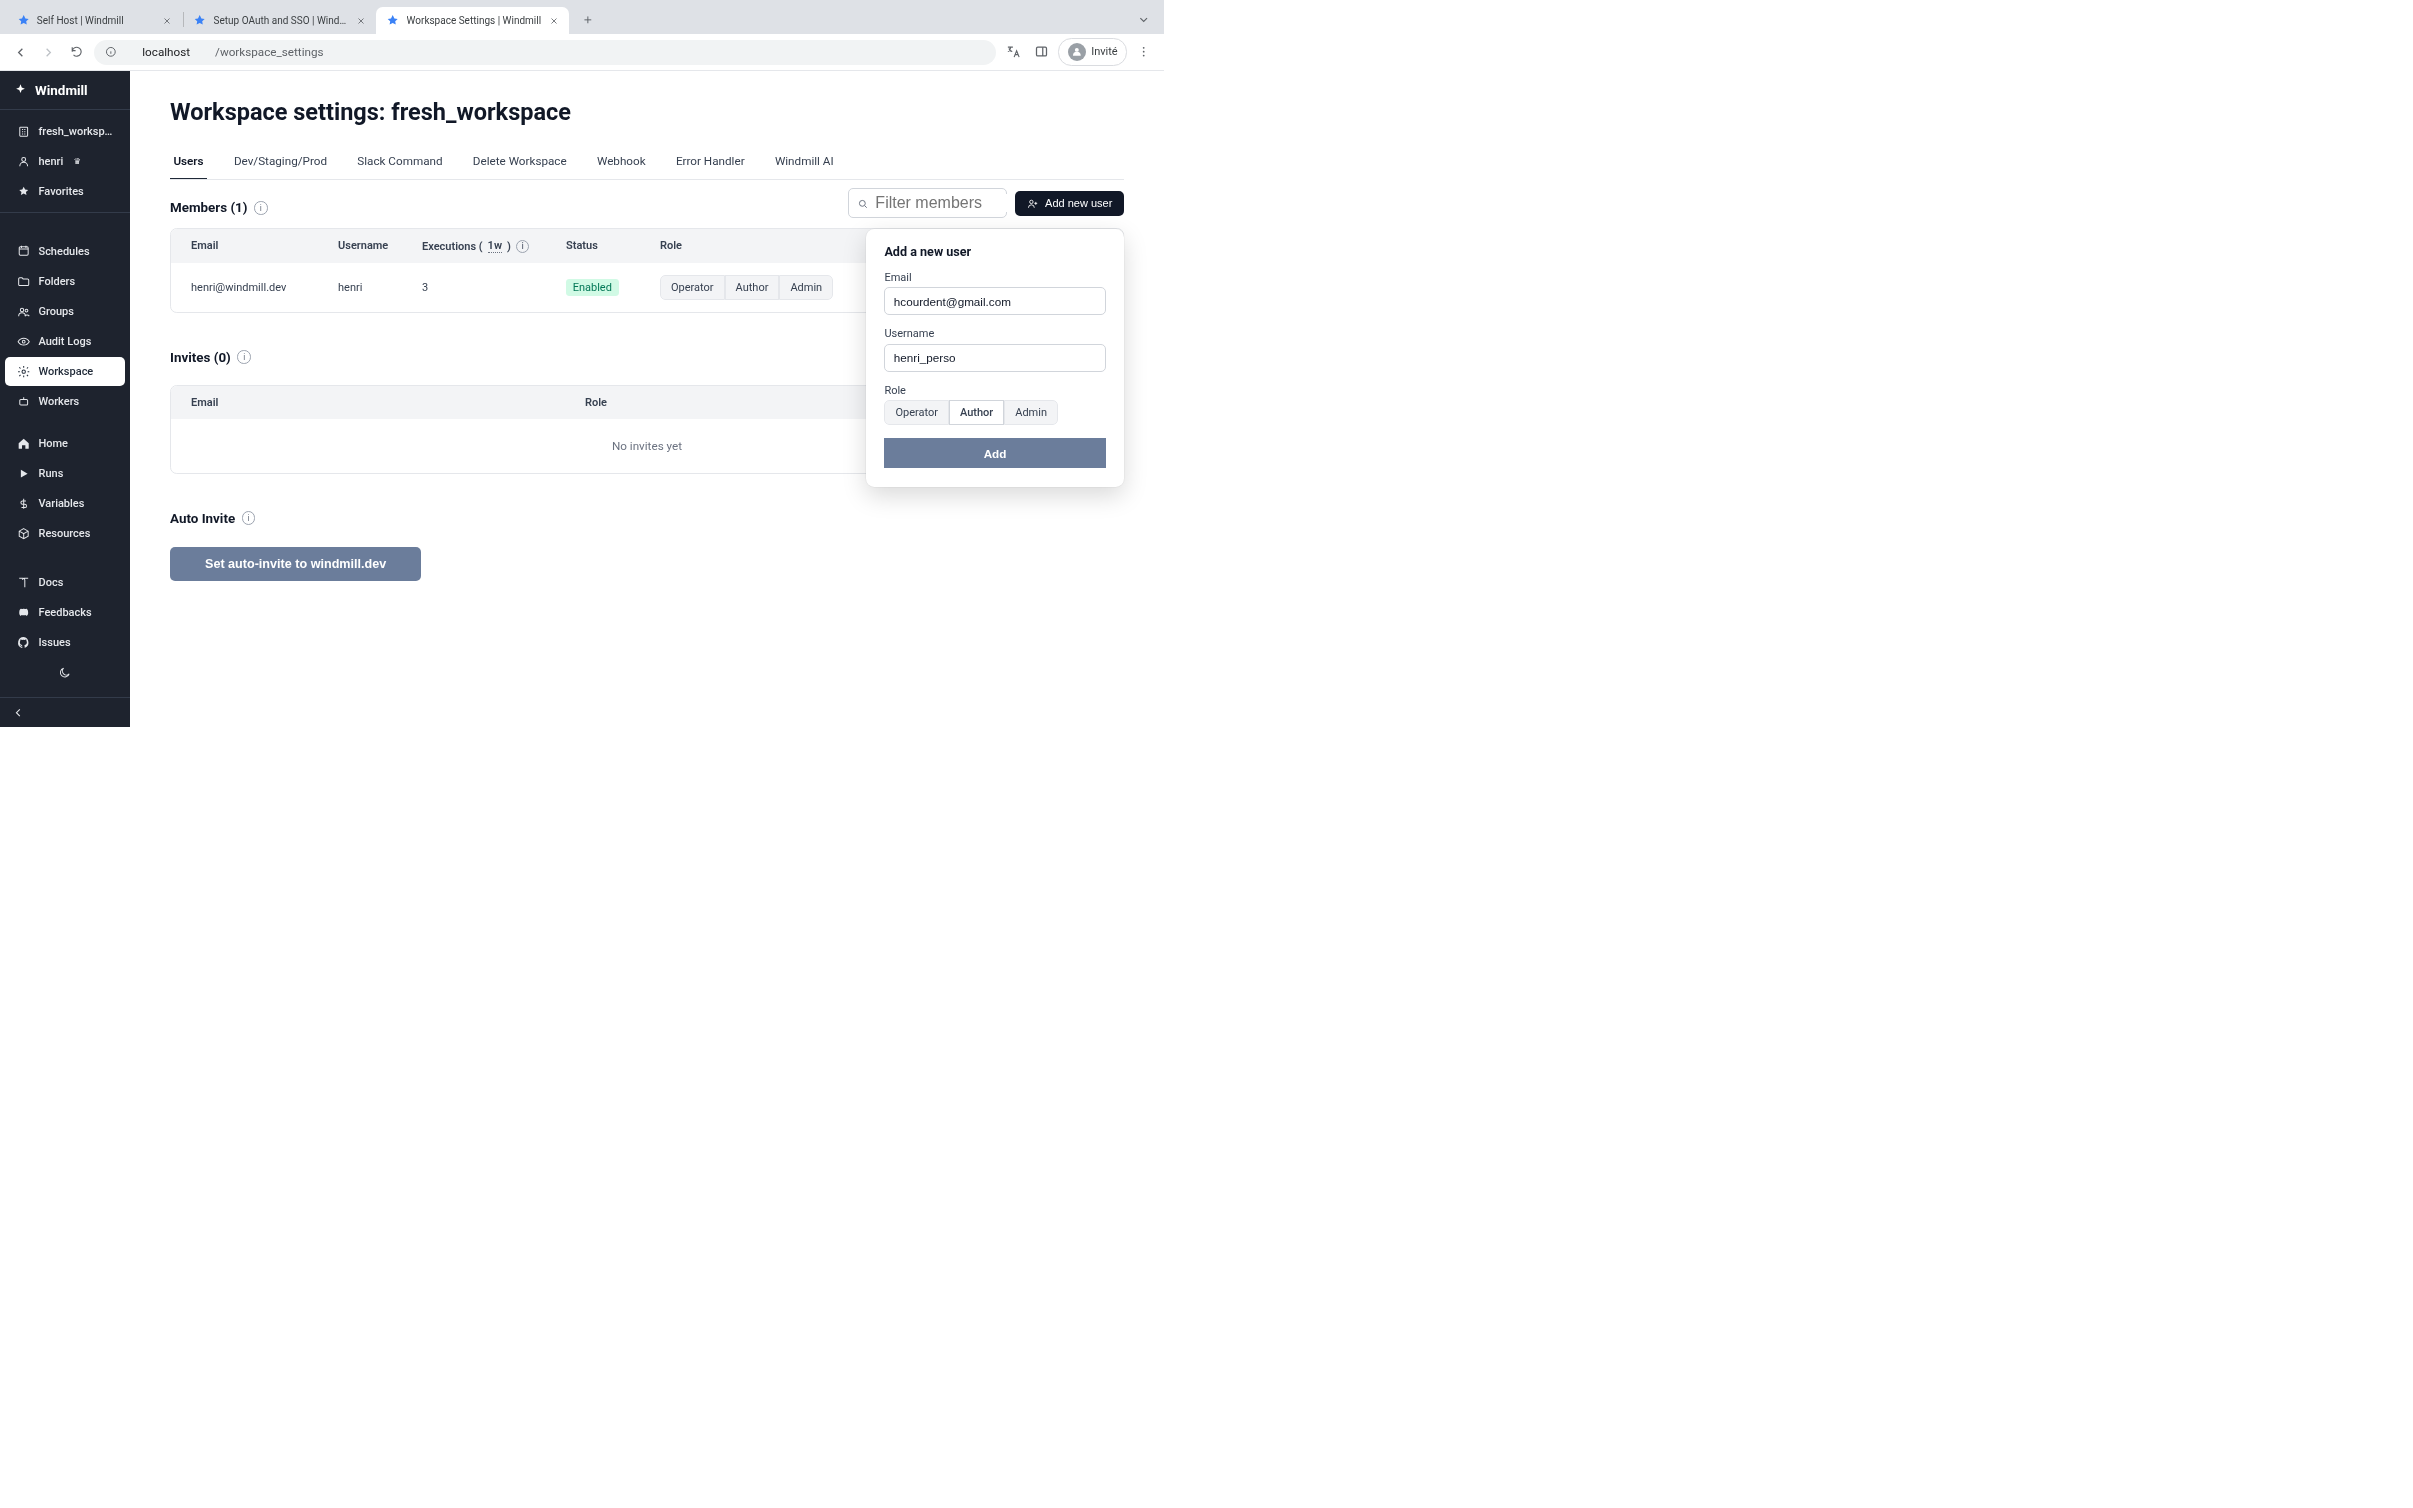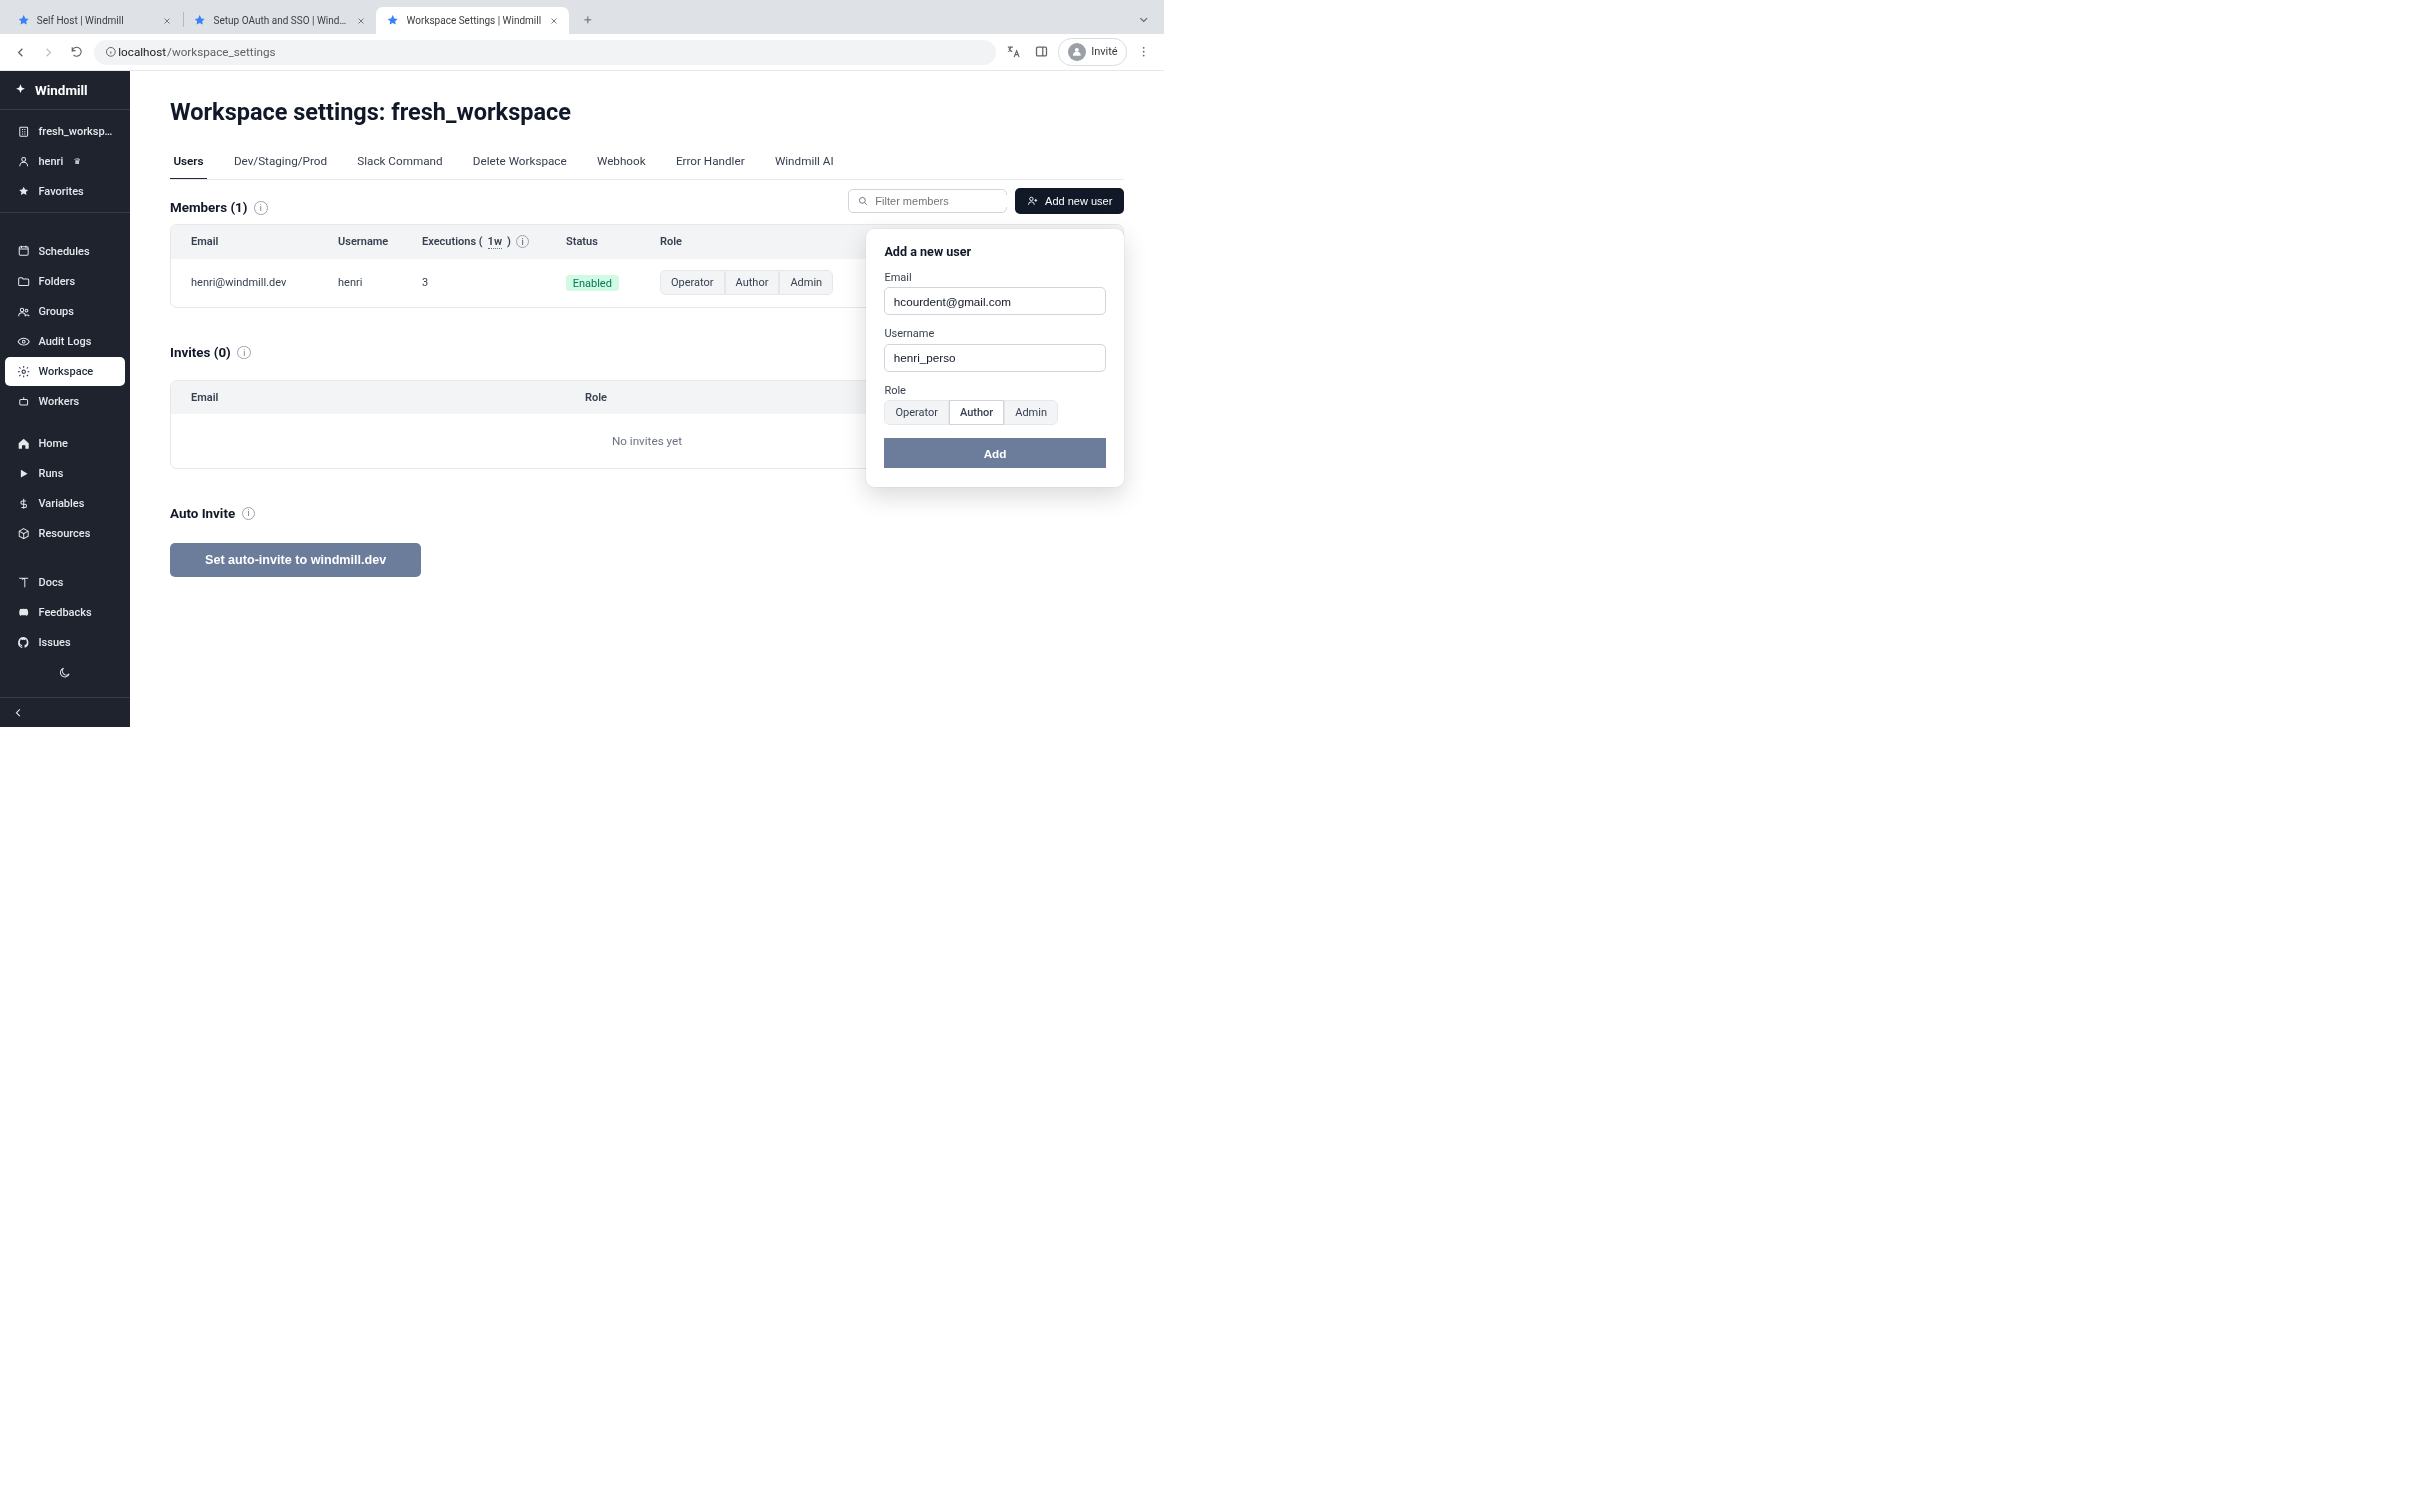--- a/index.html
+++ b/index.html
@@ -54,21 +54,21 @@
   .nav-btn { width:23.5px; height:23.5px; display:flex; align-items:center; justify-content:center; color:#5f6368; border-radius:50%; }
   .nav-btn.disabled { color:#bdc1c6; }
   .omnibox {
     flex: 1;
     display: flex;
     align-items: center;
     background: #f1f3f4;
     border-radius: 13.4px;
     height: 25px;
     padding: 12px 10px;
-    gap: 1px;
+    gap: 25px;
     font-size: 11.7px;
     color: #202124;
   }
   .omnibox .url-path { color: #5f6368; }
   .omnibox .info-icon { width:13.4px; height:13.4px; display:flex; align-items:center; justify-content:center; }
   .chrome-actions { display:flex; align-items:center; gap:5px; }
   .chrome-pill {
     display:flex; align-items:center; gap:5px;
     border:0.8px solid #dadce0; border-radius:13.4px; padding:3.4px 8.4px; font-size:11px; color:#3c4043;
   }
@@ -144,21 +144,21 @@
     display:flex; justify-content:flex-end; align-items:center; gap:8.4px;
     margin-top:-37px; margin-bottom:10px;
   }
   .search-box {
     display:flex; align-items:center; gap:6.7px;
     border:0.8px solid #d1d5db; border-radius:5px;
     padding: 5px 8.4px;
     width:159px; font-size:11.7px; color:#6b7280;
     background:#fff;
   }
-  .search-box input { border:none; outline:none; flex:1; font-size:11px; color:#374151; }
+  .search-box input { border:none; outline:none; flex:1; font-size:16px; color:#374151; }
   .primary-btn {
     display:flex; align-items:center; gap:6.7px;
     background:#111827; color:#fff; border:none;
     padding: 6.7px 11.7px; border-radius:5px; font-size:11px; font-weight:500;
     cursor:pointer;
   }
   .secondary-btn {
     background:#6b7d9b; color:#fff; border:none;
     padding: 10px 35px; border-radius:5px; font-size:12.6px; font-weight:600;
     cursor:pointer;

